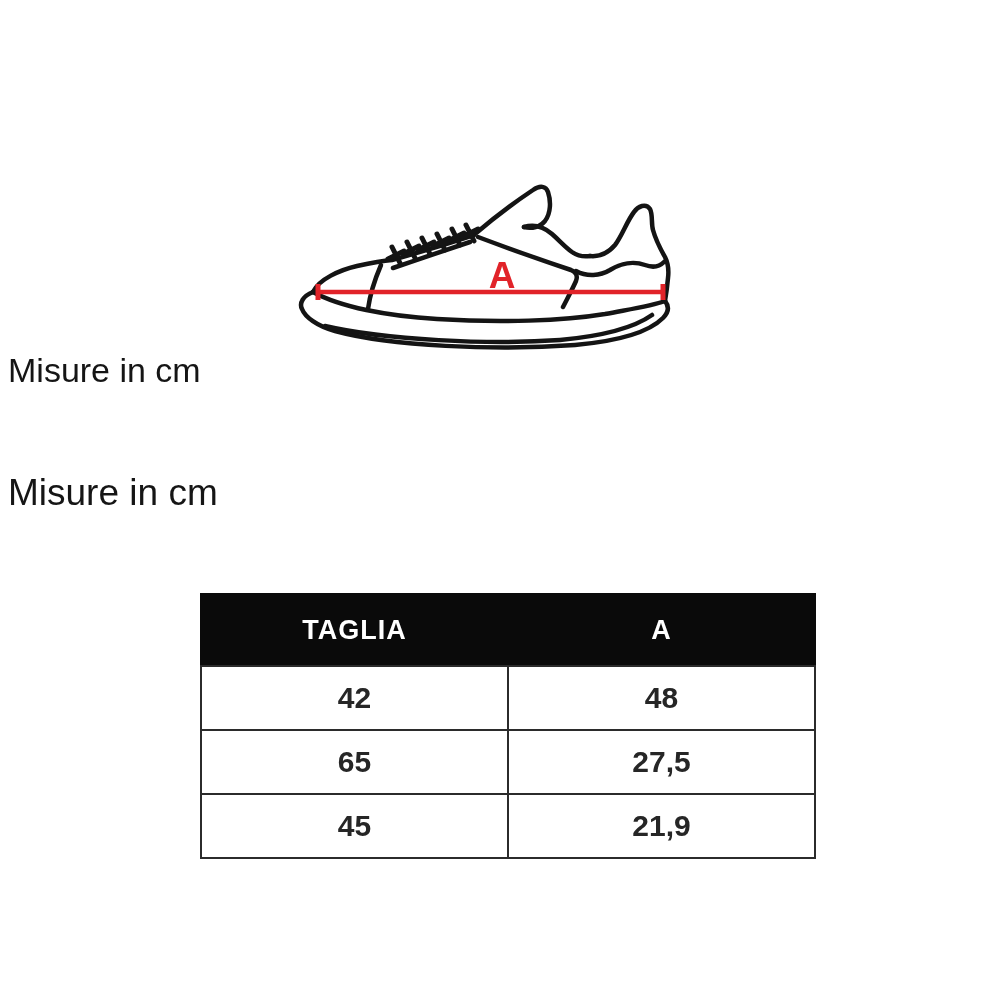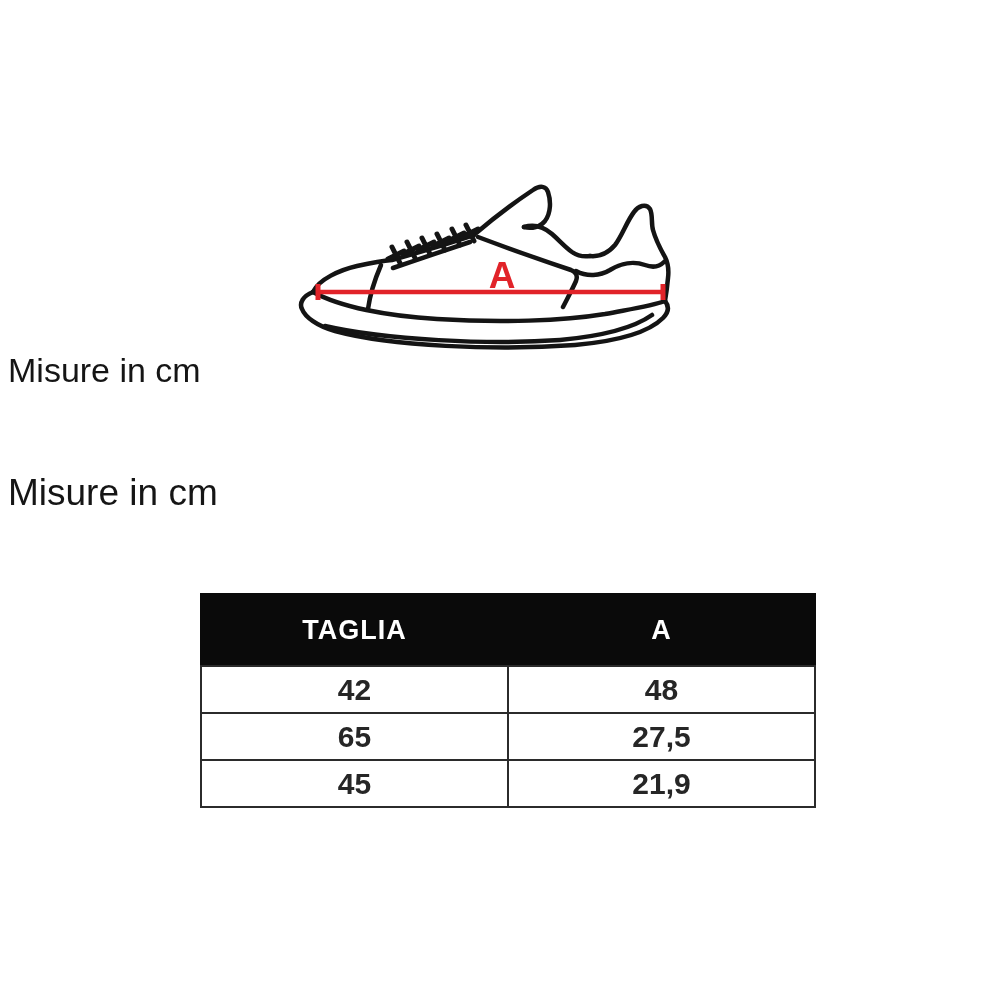--- a/index.html
+++ b/index.html
@@ -76,21 +76,21 @@
     border: 2px solid #0a0a0a;
     border-bottom: 2px solid #2b2b2b;
   }
   .size-table td {
     background: #ffffff;
     color: #262626;
     font-size: 30px;
     font-weight: 700;
     text-align: center;
     vertical-align: middle;
-    height: 47px;
+    height: 64px;
     border: 2px solid #2b2b2b;
   }
 </style>
 </head>
 <body>
 
 <div class="stage">
 
   <svg class="shoe-svg" viewBox="0 0 380 190" aria-hidden="true">
     <g>

